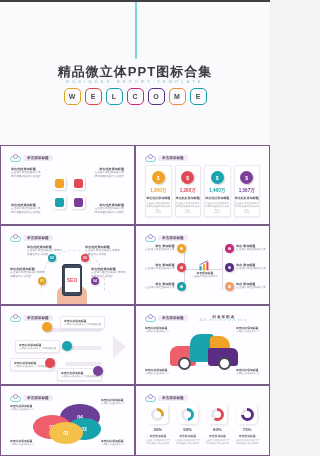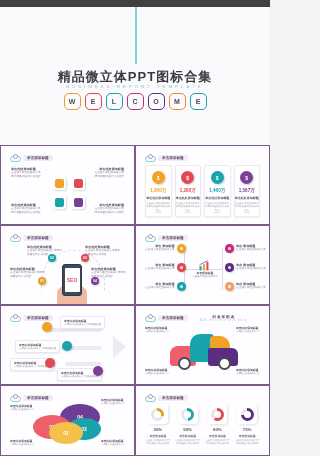--- a/index.html
+++ b/index.html
@@ -6,21 +6,21 @@
   body{
     width:270px;height:456px;
     background:#f4f2f5;
     font-family:"Liberation Sans",sans-serif;
     overflow:hidden;
   }
   .page{position:relative;width:270px;height:456px;background:#f7f6f8;}
 
   
   .cover{position:relative;width:270px;height:145px;background:#faf9fb;
-         border-top:7px solid #404040;box-sizing:border-box;overflow:hidden;}
+         border-top:2px solid #404040;box-sizing:border-box;overflow:hidden;}
   .cover-line{position:absolute;left:135px;top:0;width:2px;height:57px;background:#7fd4da;}
   .cover-title{position:absolute;left:0;right:0;top:61px;text-align:center;
                font-size:13px;font-weight:bold;color:#3b3b44;letter-spacing:1px;
                font-family:"Liberation Sans",sans-serif;white-space:nowrap;}
   .cover-sub{position:absolute;left:0;right:0;top:77px;text-align:center;
              font-size:4.4px;color:#8ec9cf;letter-spacing:3px;text-transform:uppercase;}
   .welcome{position:absolute;left:0;right:0;top:86px;display:flex;justify-content:center;gap:4px;}
   .wbox{width:17px;height:17px;border:1.6px solid #999;border-radius:5px;
         background:#fbfafc;display:flex;align-items:center;justify-content:center;
         font-size:7px;font-weight:bold;color:#4a4a52;box-sizing:border-box;}

